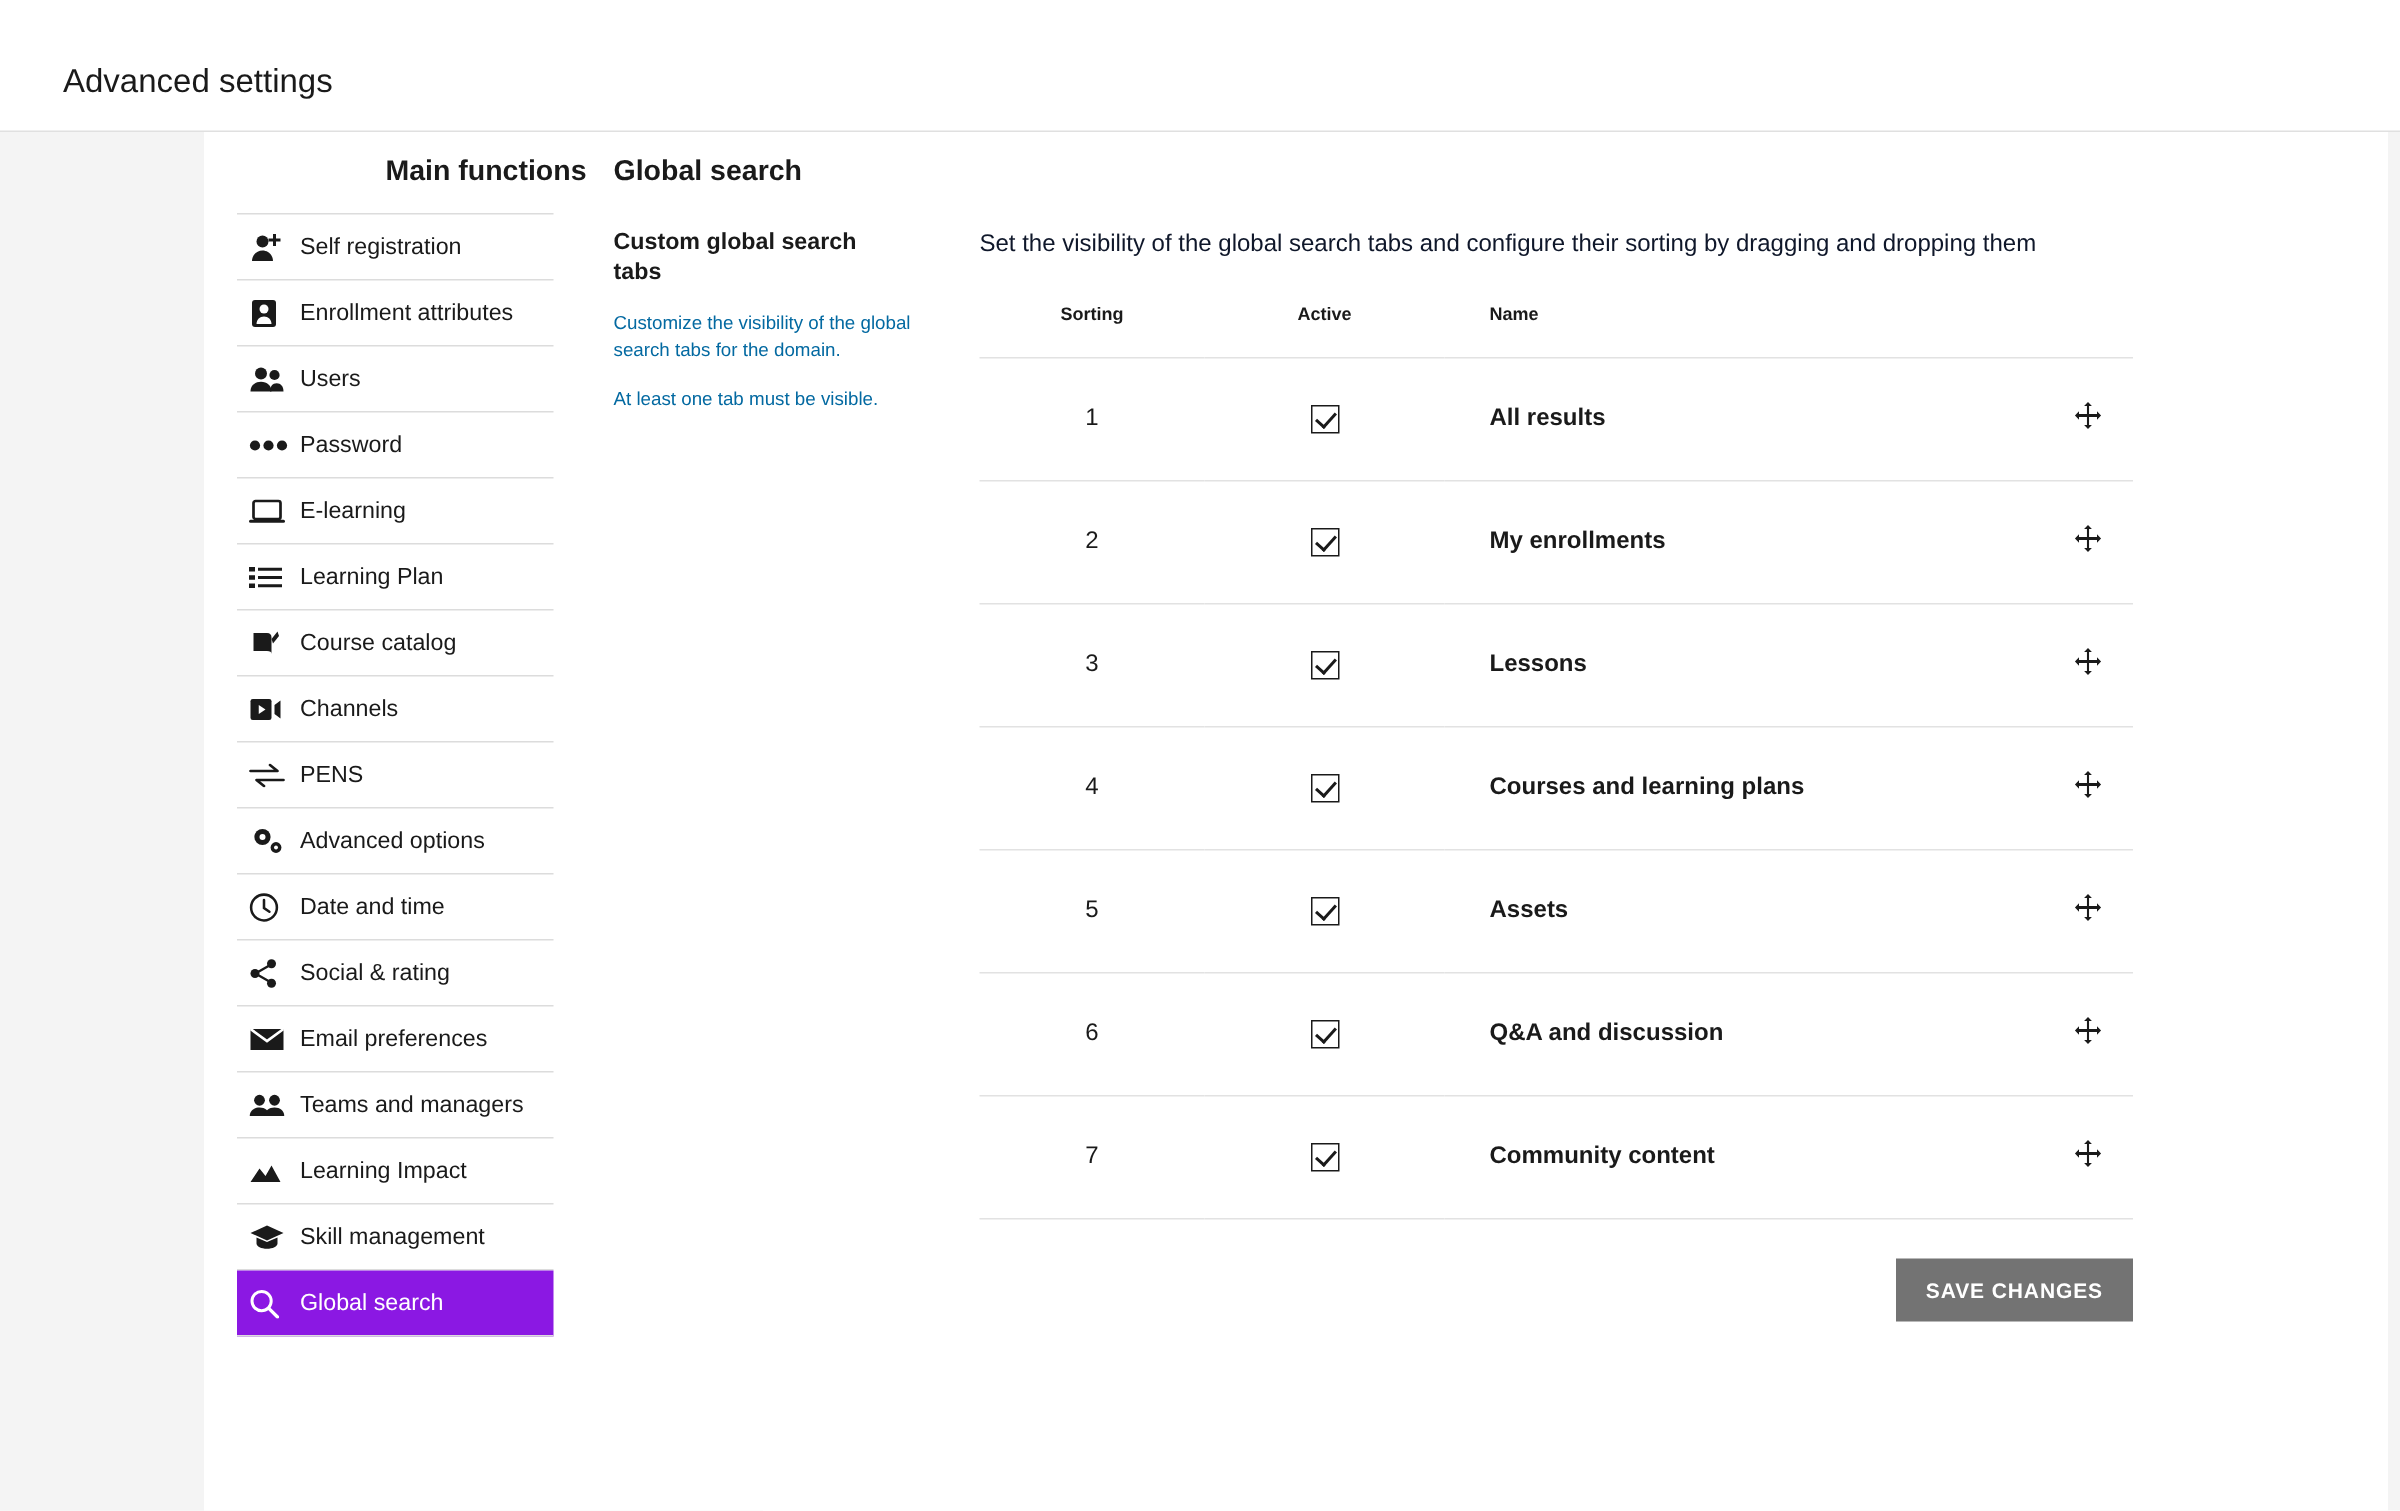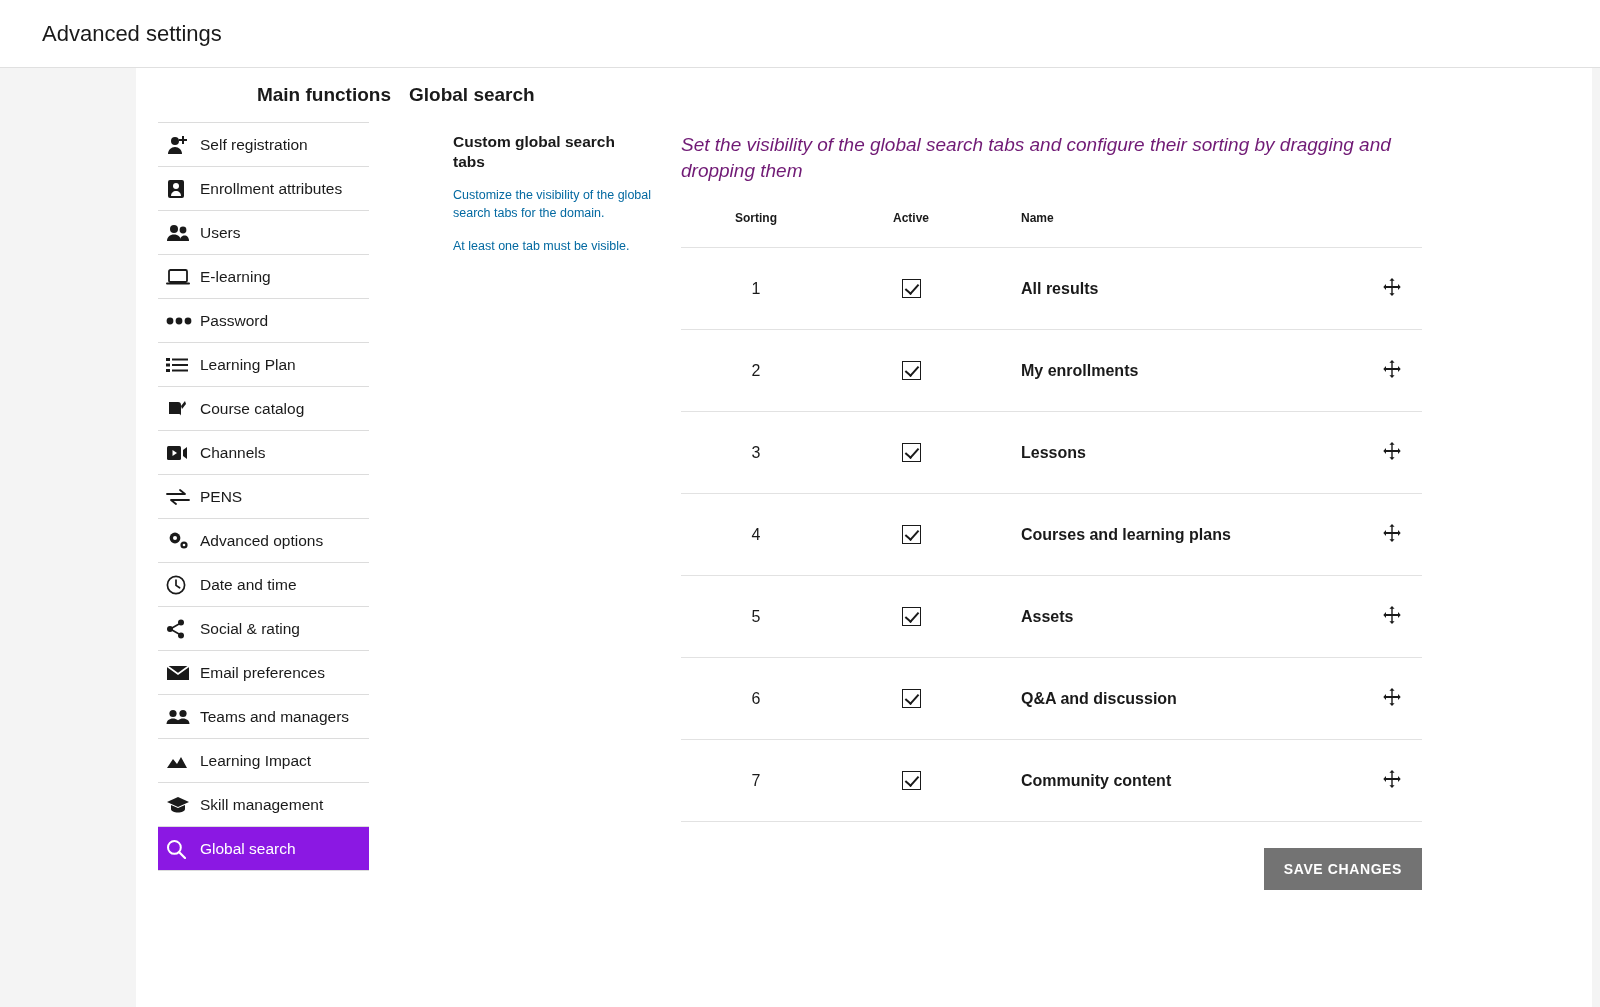--- a/index.html
+++ b/index.html
@@ -13,20 +13,21 @@
     color: #1a1a1a;
     overflow: hidden;
   }
   .page-header {
     height: 68px;
     background: #ffffff;
     border-bottom: 1px solid #e0e0e0;
     display: flex;
     align-items: center;
     padding-left: 42px;
+    margin-top: 20px;
   }
   .page-header h1 {
     font-size: 22px;
     font-weight: 400;
     margin: 0;
     color: #1a1a1a;
   }
   .body-wrap {
     display: flex;
     height: 939px;
@@ -92,22 +93,21 @@
     flex-direction: column;
   }
   .main-col > h2 {
     font-size: 19px;
     font-weight: bold;
     margin: 0 0 26px 8px;
     color: #1a1a1a;
   }
   .cols {
     display: flex;
-    gap: 0;
-    margin-left: 44px;
+    gap: 16px;
   }
   .desc-col {
     width: 236px;
     flex: 0 0 236px;
     padding: 0 30px 0 8px;
   }
   .desc-col h3 {
     font-size: 15.5px;
     font-weight: bold;
     margin: 0 0 14px 0;
@@ -119,26 +119,25 @@
     color: #0369a1;
     margin: 0 0 14px 0;
     line-height: 1.45;
   }
   
   .table-col {
     flex: 1;
     padding-right: 170px;
   }
   .intro {
-    font-size: 19px;
-    color: #701a75;
+    font-size: 16px;
+    color: #0f172a;
     line-height: 1.35;
     margin: 0 0 28px 0;
     max-width: 760px;
-    font-style: italic;
   }
   table.tabs-table {
     width: 100%;
     border-collapse: collapse;
   }
   table.tabs-table th {
     font-size: 12px;
     font-weight: bold;
     text-align: left;
     padding: 0 0 22px 0;
@@ -254,37 +253,37 @@
                 <circle cx="17" cy="6" r="3.4" fill="currentColor"></circle>
                 <path d="M1 17c0-4 3-6.5 7-6.5s7 2.5 7 6.5z" fill="currentColor"></path>
                 <path d="M14 17c0-3.2 1.6-5.5 4.5-5.5 2.6 0 4.5 2 4.5 5.5z" fill="currentColor"></path>
               </svg>
           </span>
           <span class="lbl">Users</span>
         </div>
 
         <div class="nav-item">
           <span class="ico">
-            <svg width="24" height="18" viewBox="0 0 24 18">
-                <rect x="3" y="2" width="18" height="12" rx="1.4" fill="none" stroke="currentColor" stroke-width="1.8"></rect>
-                <rect x="0" y="14.5" width="24" height="2" rx="1" fill="currentColor"></rect>
-              </svg>
-          </span>
-          <span class="lbl">E-learning</span>
-        </div>
-
-        <div class="nav-item">
-          <span class="ico">
             <svg width="26" height="8" viewBox="0 0 26 8">
                 <circle cx="4" cy="4" r="3.4" fill="currentColor"></circle>
                 <circle cx="13" cy="4" r="3.4" fill="currentColor"></circle>
                 <circle cx="22" cy="4" r="3.4" fill="currentColor"></circle>
               </svg>
           </span>
           <span class="lbl">Password</span>
+        </div>
+
+        <div class="nav-item">
+          <span class="ico">
+            <svg width="24" height="18" viewBox="0 0 24 18">
+                <rect x="3" y="2" width="18" height="12" rx="1.4" fill="none" stroke="currentColor" stroke-width="1.8"></rect>
+                <rect x="0" y="14.5" width="24" height="2" rx="1" fill="currentColor"></rect>
+              </svg>
+          </span>
+          <span class="lbl">E-learning</span>
         </div>
 
 
         <div class="nav-item">
           <span class="ico">
             <svg width="22" height="16" viewBox="0 0 22 16">
                 <rect x="0" y="1" width="4" height="3" fill="currentColor"></rect>
                 <rect x="6" y="1.5" width="16" height="2" fill="currentColor"></rect>
                 <rect x="0" y="6.5" width="4" height="3" fill="currentColor"></rect>
                 <rect x="6" y="7" width="16" height="2" fill="currentColor"></rect>

